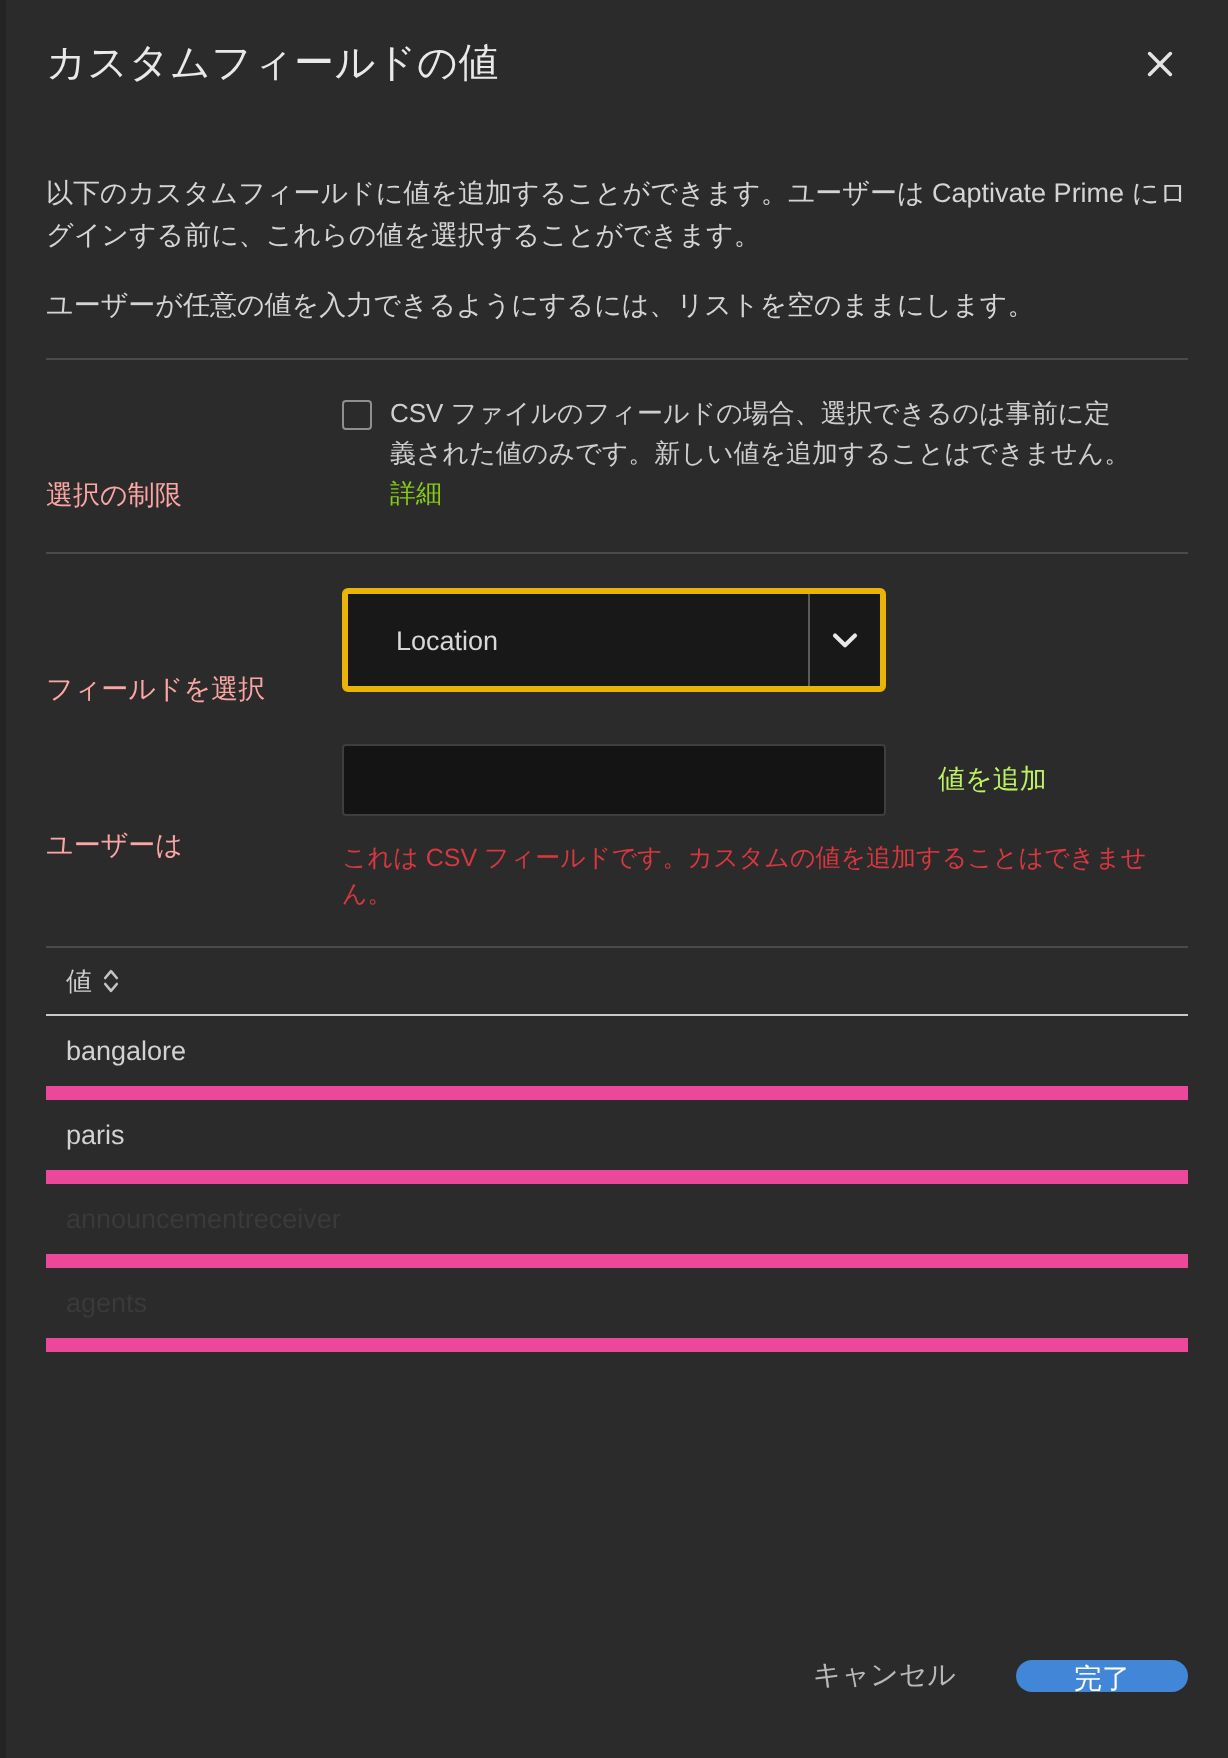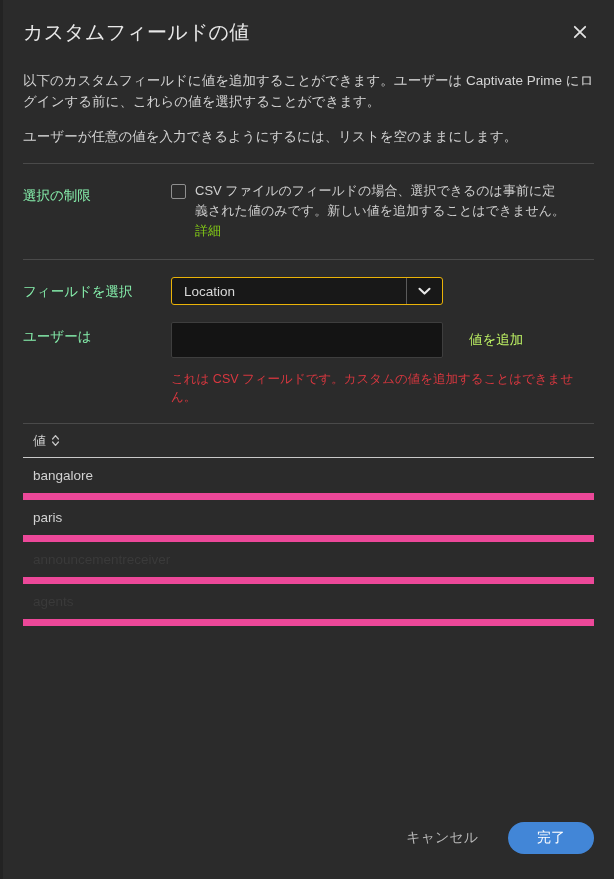--- a/index.html
+++ b/index.html
@@ -51,21 +51,21 @@
   }
   .close-btn svg { display: block; }
 
   
   .dlg-body {
     padding: 0 20px;
     flex: 1 1 auto;
     overflow: hidden;
   }
   .intro {
-    margin-top: 24px;
+    margin-top: 40px;
   }
   .intro p {
     margin: 0 0 14px 0;
     font-size: 13.5px;
     line-height: 21px;
     color: #d4d4d4;
   }
   .intro p:last-child { margin-bottom: 0; }
 
   .divider {
@@ -78,22 +78,23 @@
   .form-row {
     display: flex;
     align-items: flex-start;
     padding: 17px 0 0 0;
   }
   .form-label {
     width: 148px;
     flex: 0 0 148px;
     font-size: 13.5px;
     line-height: 20px;
-    color: #86efac;
+    color: #fca5a5;
     padding-top: 5px;
+    margin-top: 36px;
   }
   .form-control {
     flex: 1 1 auto;
   }
 
   
   .check-wrap {
     display: flex;
     align-items: flex-start;
   }
@@ -124,28 +125,29 @@
   .sep {
     height: 1px;
     background: #4a4a4a;
     margin: 18px 0 0 0;
   }
 
   
   .select-box {
     position: relative;
     width: 272px;
-    height: 28px;
+    height: 52px;
     background: #181818;
-    border: 1px solid #eab308;
+    border: 3px solid #eab308;
     border-radius: 3px;
     box-sizing: border-box;
     display: flex;
     align-items: center;
     cursor: pointer;
+    padding-left: 12px;
   }
   .select-value {
     padding-left: 12px;
     font-size: 13.5px;
     color: #d8d8d8;
     flex: 1 1 auto;
   }
   .select-arrow {
     width: 36px;
     height: 100%;
@@ -243,21 +245,21 @@
     color: #b8b8b8;
     background: transparent;
     border: none;
     padding: 8px 14px;
     cursor: pointer;
     font-family: "Liberation Sans", "DejaVu Sans", sans-serif;
   }
   .btn-primary {
     margin-left: 16px;
     min-width: 86px;
-    height: 32px;
+    height: 16px;
     border-radius: 16px;
     border: none;
     background: #4286d7;
     color: #ffffff;
     font-size: 14px;
     cursor: pointer;
     font-family: "Liberation Sans", "DejaVu Sans", sans-serif;
     text-align: center;
   }
 </style>

